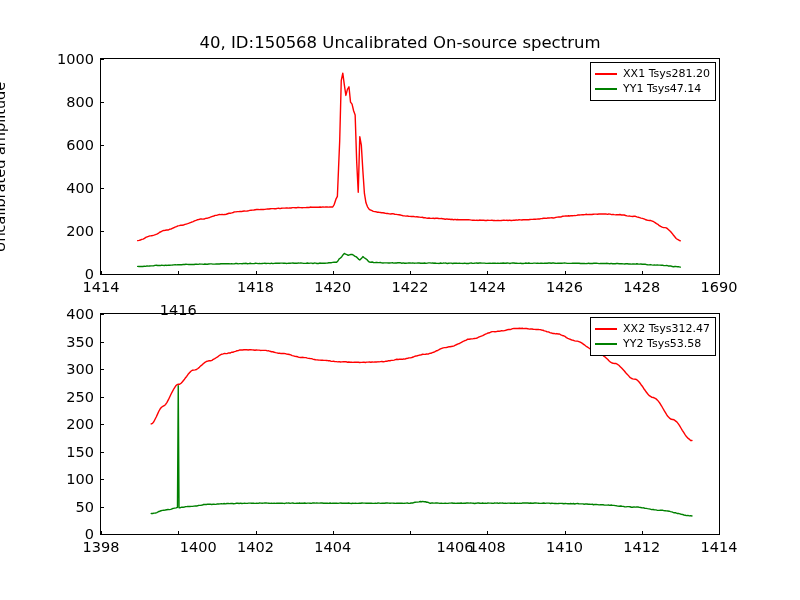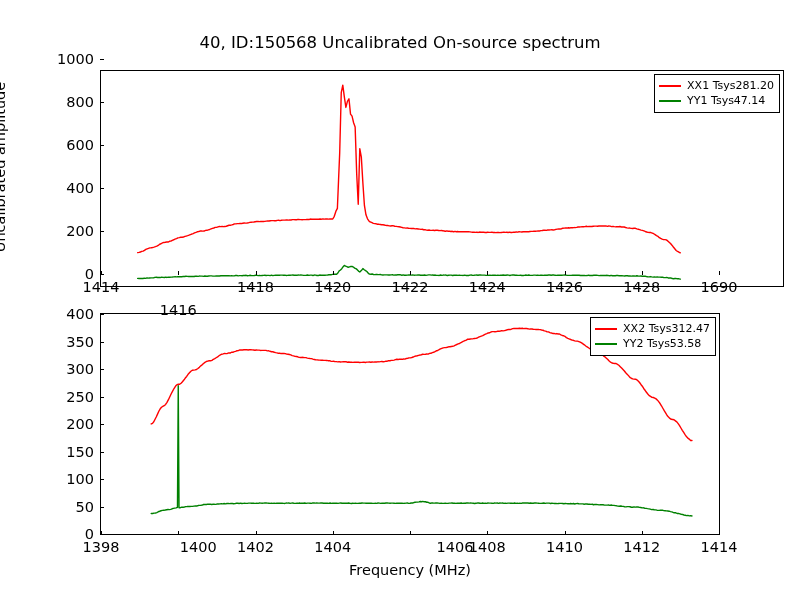--- a/index.html
+++ b/index.html
@@ -26,21 +26,21 @@
     white-space: nowrap;
   }
   
   .axes {
     position: absolute;
     box-sizing: border-box;
     border: 1px solid #000000;
     background: #ffffff;
     overflow: hidden;
   }
-  #axes-top   { left: 100px; top: 58px;  width: 684px; height: 217px; margin-top: 12px; }
+  #axes-top   { left: 100px; top: 58px;  width: 620px; height: 217px; }
   #axes-bottom{ left: 100px; top: 313px; width: 620px; height: 222px; }
 
   .plot-svg { position: absolute; left: 0; top: 0; }
 
   
   .tick {
     position: absolute;
     background: #000000;
   }
   .tick.x { width: 1px; height: 4px; }
@@ -139,21 +139,20 @@
         <span class="legend-swatch" style="background:#ff0000"></span>
         <span class="legend-label">XX2 Tsys312.47</span>
       </div>
       <div class="legend-row">
         <span class="legend-swatch" style="background:#008000"></span>
         <span class="legend-label">YY2 Tsys53.58</span>
       </div>
     </div>
   </div>
 
-  <div id="xlabel-bottom">Frequency (MHz)</div>
 
   <div id="ticks-layer">
       <div class="tick x" style="left: 101px; top: 271px;"></div>
       <div class="ticklabel x" style="left: 101px; top: 279px;">1414</div>
       <div class="tick x" style="left: 178.25px; top: 271px;"></div>
       <div class="ticklabel x" style="left: 178.25px; top: 279px; margin-top: 23px;">1416</div>
       <div class="tick x" style="left: 255.5px; top: 271px;"></div>
       <div class="ticklabel x" style="left: 255.5px; top: 279px;">1418</div>
       <div class="tick x" style="left: 332.75px; top: 271px;"></div>
       <div class="ticklabel x" style="left: 332.75px; top: 279px;">1420</div>

